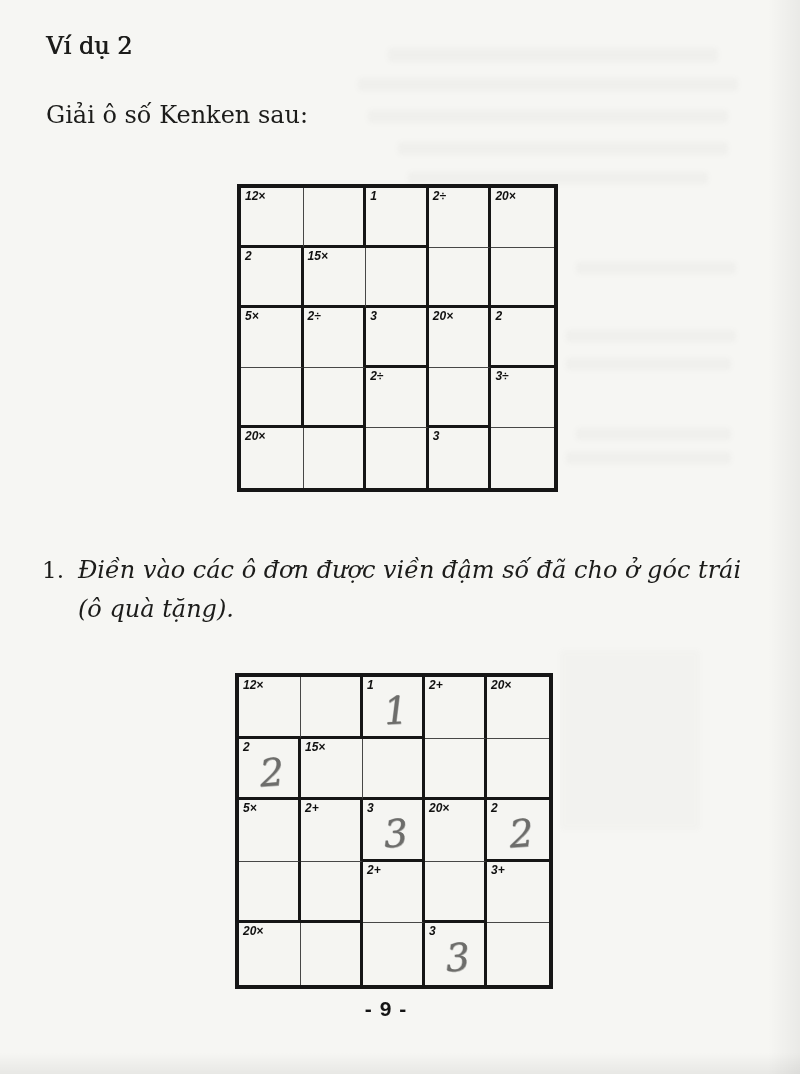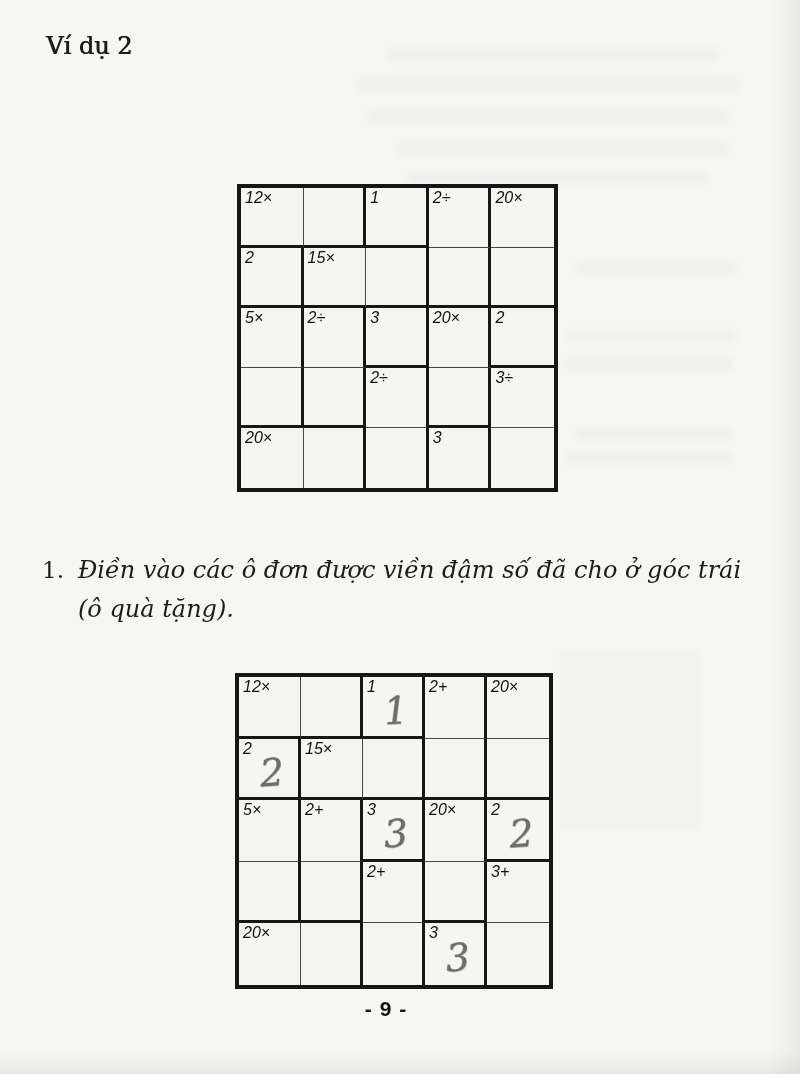--- a/index.html
+++ b/index.html
@@ -27,22 +27,22 @@
   .kenken{
     position:absolute; display:grid; box-sizing:border-box;
     border:4px solid #161616; background:#f5f5f2;
     grid-template-columns:repeat(5,1fr); grid-template-rows:repeat(5,1fr);
   }
   .grid1{ left:237px; top:184px; width:321px; height:308px; }
   .grid2{ left:235px; top:673px; width:318px; height:316px; }
   .cell{ position:relative; box-sizing:border-box; }
   .cage-label{
     position:absolute; top:1px; left:4px;
-    font-family:"Liberation Sans", sans-serif; font-style:italic; font-weight:normal;
-    font-size:16px; color:#111; white-space:nowrap;
+    font-family:"Liberation Sans", sans-serif; font-style:italic; font-weight:bold;
+    font-size:12px; color:#111; white-space:nowrap;
   }
   .hand{
     position:absolute; inset:0; display:flex; align-items:center; justify-content:center;
     padding-top:9px; padding-left:6px; box-sizing:border-box;
     font-family:"DejaVu Serif", serif; font-style:italic; font-size:38px;
     color:#6d6d6b; transform:rotate(-4deg);
     text-shadow:0.6px 0.6px 0 rgba(109,109,107,0.5), -0.5px -0.3px 0 rgba(109,109,107,0.35);
   }
   .instruction{
     position:absolute; left:42px; top:551px; display:flex; align-items:flex-start;
@@ -68,20 +68,21 @@
   <div class="bleed" style="left:408px; top:172px; width:300px; height:12px;"></div>
   <div class="bleed" style="left:576px; top:262px; width:160px; height:12px;"></div>
   <div class="bleed" style="left:566px; top:330px; width:170px; height:12px;"></div>
   <div class="bleed" style="left:566px; top:358px; width:165px; height:12px;"></div>
   <div class="bleed" style="left:576px; top:428px; width:155px; height:12px;"></div>
   <div class="bleed" style="left:566px; top:452px; width:165px; height:12px;"></div>
   <div class="bleed" style="left:560px; top:650px; width:140px; height:180px; opacity:0.03;"></div>
 
   <h1 class="title">Ví dụ 2</h1>
 
+  <p class="subtitle">Giải ô số Kenken sau:</p>
 
   <div class="kenken grid1">
       <div class="cell" style="border-right: var(--thin); border-bottom: var(--thick);">
         <span class="cage-label">12×</span>
       </div>
       <div class="cell" style="border-right: var(--thick); border-bottom: var(--thick);"></div>
       <div class="cell" style="border-right: var(--thick); border-bottom: var(--thick);">
         <span class="cage-label">1</span>
       </div>
       <div class="cell" style="border-right: var(--thick); border-bottom: var(--thin);">

